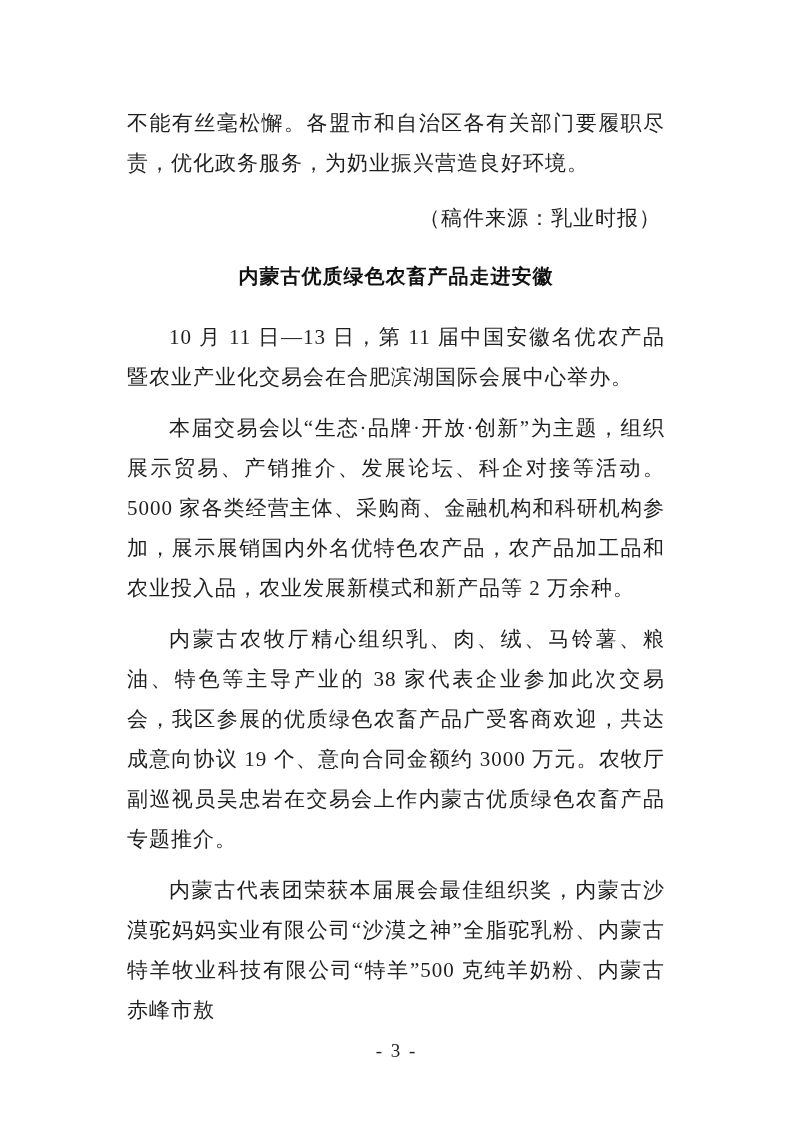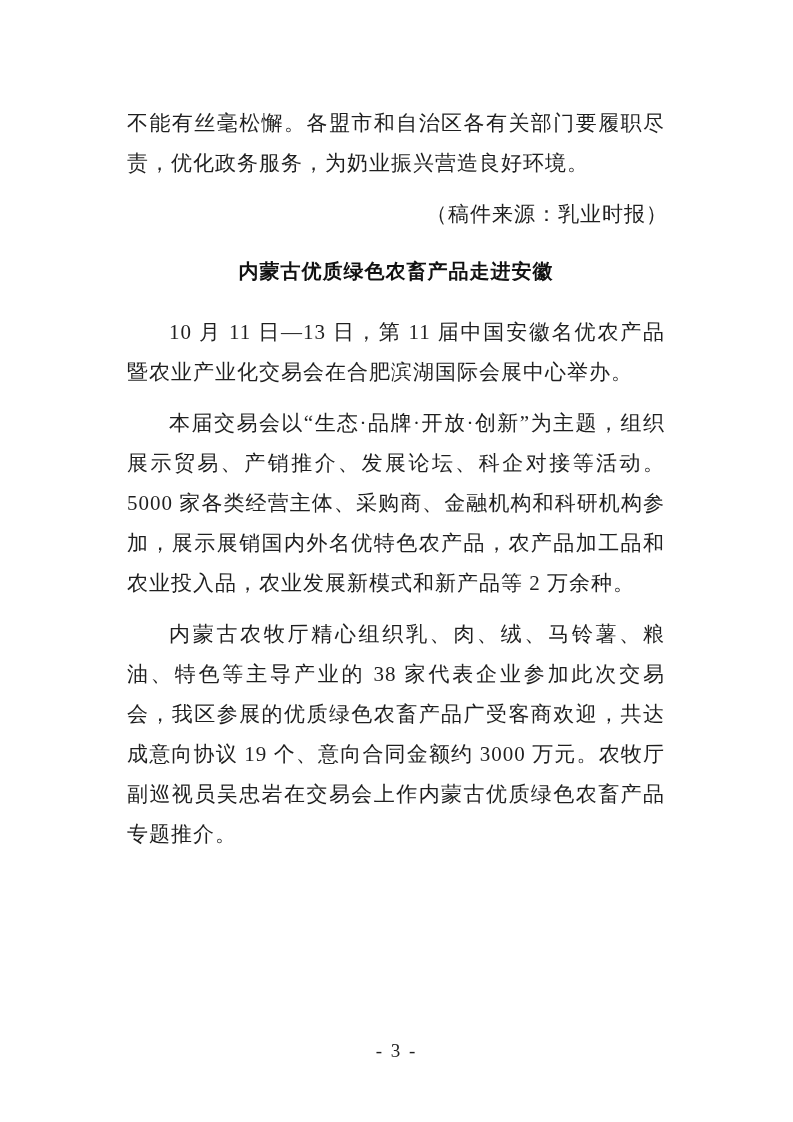--- a/index.html
+++ b/index.html
@@ -27,21 +27,21 @@
     font-size: 21px;
     line-height: 40px;
     letter-spacing: 1px;
     text-align: justify;
     text-justify: inter-ideograph;
   }
   .para.indent {
     text-indent: 2em;
   }
   .source-line {
-    margin: 8px;
+    margin: 15px;
     font-size: 21px;
     line-height: 40px;
     letter-spacing: 1px;
     text-align: right;
   }
   .article-title {
     margin: 14px 0 18px 0;
     font-size: 20px;
     font-weight: bold;
     line-height: 46px;
@@ -72,17 +72,18 @@
     <p class="source-line">（稿件来源：乳业时报）</p>
 
     <h1 class="article-title">内蒙古优质绿色农畜产品走进安徽</h1>
 
     <p class="para indent">10 月 11 日—13 日，第 11 届中国安徽名优农产品暨农业产业化交易会在合肥滨湖国际会展中心举办。</p>
 
     <p class="para indent">本届交易会以“生态·品牌·开放·创新”为主题，组织展示贸易、产销推介、发展论坛、科企对接等活动。5000 家各类经营主体、采购商、金融机构和科研机构参加，展示展销国内外名优特色农产品，农产品加工品和农业投入品，农业发展新模式和新产品等 2 万余种。</p>
 
     <p class="para indent">内蒙古农牧厅精心组织乳、肉、绒、马铃薯、粮油、特色等主导产业的 38 家代表企业参加此次交易会，我区参展的优质绿色农畜产品广受客商欢迎，共达成意向协议 19 个、意向合同金额约 3000 万元。农牧厅副巡视员吴忠岩在交易会上作内蒙古优质绿色农畜产品专题推介。</p>
 
+    <p class="para indent">内蒙古代表团荣获本届展会最佳组织奖，内蒙古沙漠驼妈妈实业有限公司“沙漠之神”全脂驼乳粉、内蒙古特羊牧业科技有限公司“特羊”500 克纯羊奶粉、内蒙古赤峰市敖</p>
 
   </div>
 
   <div class="page-footer">- 3 -</div>
 </div>
 
 </body></html>

